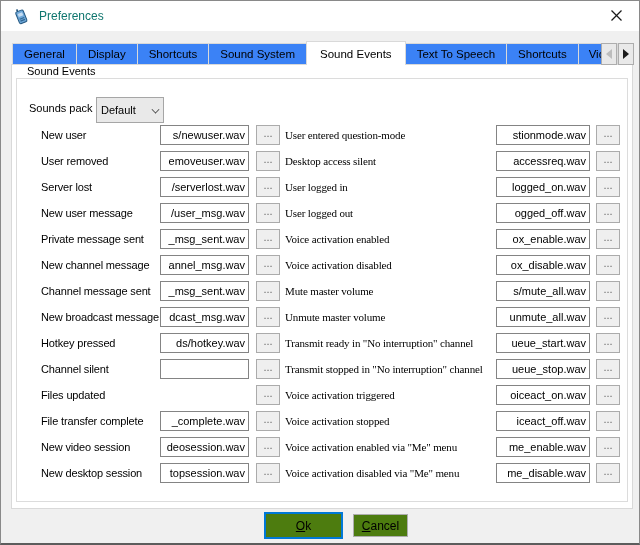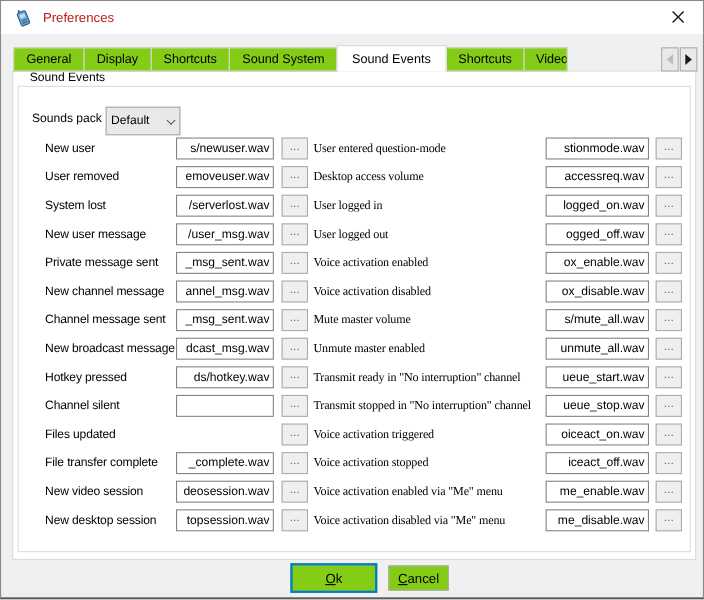--- a/index.html
+++ b/index.html
@@ -2,26 +2,26 @@
 <html><head>
 <meta charset="utf-8">
 <style>
   html,body{margin:0;padding:0;}
   body{font-family:"Liberation Sans",sans-serif;background:#c8c8c8;}
   .window{position:relative;width:640px;height:545px;box-sizing:border-box;
     background:#f0f0f0;border:1px solid #898989;border-bottom:2px solid #5c5c5c;overflow:hidden;}
   
   .titlebar{position:absolute;left:0;top:0;width:100%;height:30px;background:#ffffff;}
   .appicon{position:absolute;left:11px;top:6px;width:18px;height:18px;}
-  .title{position:absolute;left:38px;top:8px;font-size:12px;color:#b91c1c;white-space:nowrap;}
+  .title{position:absolute;left:38px;top:8px;font-size:12px;color:#0f766e;white-space:nowrap;}
   .closebtn{position:absolute;right:0;top:0;width:45px;height:29px;background:transparent;border:0;
     display:flex;align-items:center;justify-content:center;cursor:default;}
   
   .tabbar{position:absolute;left:11px;top:40px;height:24px;display:flex;align-items:flex-end;z-index:3;}
-  .tab{height:20px;box-sizing:content-box;border:1px solid #d9d9d9;background:#84cc16;
+  .tab{height:20px;box-sizing:content-box;border:1px solid #d9d9d9;background:#3b82f6;
     display:flex;align-items:center;padding:0 11px;margin-right:-1px;font-size:11.5px;color:#000;white-space:nowrap;}
   .tab.active{height:23px;background:#ffffff;border-bottom:none;z-index:4;position:relative;padding:0 13px;}
   .tab:last-child{max-width:26px;overflow:hidden;padding:0 2px 0 10px;}
   .tabscroll{position:absolute;top:42px;width:16px;height:22px;background:#e9e9e9;border:1px solid #adadad;
     box-sizing:border-box;display:flex;align-items:center;justify-content:center;z-index:5;padding:0;}
   .tabscroll.left{left:600px;}
   .tabscroll.right{left:617px;}
   .tri{width:0;height:0;border-style:solid;}
   .tri.l{border-width:5px 6px 5px 0;border-color:transparent #bdbdbd transparent transparent;}
   .tri.r{border-width:5px 0 5px 6px;border-color:transparent transparent transparent #1a1a1a;}
@@ -52,21 +52,21 @@
     background:#fff;font-family:"Liberation Sans",sans-serif;font-size:11px;padding:0 3px;
     text-align:right;color:#000;}
   .field.lf{left:147px;width:89px;}
   .field.rf{left:483px;width:94px;}
   .browse{position:absolute;top:0;width:24px;height:20px;box-sizing:border-box;background:#efefef;
     border:1px solid #ababab;font-family:"Liberation Sans",sans-serif;font-size:11px;line-height:10px;
     color:#6a6a6a;padding:0 0 4px 0;cursor:default;}
   .browse.lb{left:243px;}
   .browse.rb{left:583px;}
   
-  .btn{position:absolute;box-sizing:border-box;background:#84cc16;font-family:"Liberation Sans",sans-serif;
+  .btn{position:absolute;box-sizing:border-box;background:#4d7c0f;font-family:"Liberation Sans",sans-serif;
     font-size:12px;color:#000;cursor:default;padding:0;}
   .btn.ok{left:263px;top:511px;width:79px;height:27px;border:2px solid #0078d7;}
   .btn.cancel{left:352px;top:513px;width:55px;height:23px;border:1px solid #adadad;}
   .key{text-decoration:underline;}
   .xglyph line{stroke:#1a1a1a;stroke-width:1.3;}
 </style>
 </head>
 <body>
 
 <div class="window">
@@ -89,20 +89,21 @@
       </svg>
     </button>
   </div>
 
   <div class="tabbar">
       <div class="tab">General</div>
       <div class="tab">Display</div>
       <div class="tab">Shortcuts</div>
       <div class="tab">Sound System</div>
       <div class="tab active">Sound Events</div>
+      <div class="tab">Text To Speech</div>
       <div class="tab">Shortcuts</div>
       <div class="tab">Video</div>
     </div>
   <button class="tabscroll left">
     <span class="tri l"></span>
   </button>
   <button class="tabscroll right">
     <span class="tri r"></span>
   </button>
 
@@ -123,26 +124,26 @@
         <input class="field lf" spellcheck="false" value="s/newuser.wav" style="">
         <button class="browse lb">...</button>
         <span class="lbl r">User entered question-mode</span>
         <input class="field rf" spellcheck="false" value="stionmode.wav" style="">
         <button class="browse rb">...</button>
       </div>
       <div class="row" style="top: 150px;">
         <span class="lbl l">User removed</span>
         <input class="field lf" spellcheck="false" value="emoveuser.wav" style="">
         <button class="browse lb">...</button>
-        <span class="lbl r">Desktop access volume</span>
+        <span class="lbl r">Desktop access silent</span>
         <input class="field rf" spellcheck="false" value="accessreq.wav" style="">
         <button class="browse rb">...</button>
       </div>
       <div class="row" style="top: 176px;">
-        <span class="lbl l">System lost</span>
+        <span class="lbl l">Server lost</span>
         <input class="field lf" spellcheck="false" value="/serverlost.wav" style="">
         <button class="browse lb">...</button>
         <span class="lbl r">User logged in</span>
         <input class="field rf" spellcheck="false" value="logged_on.wav" style="">
         <button class="browse rb">...</button>
       </div>
       <div class="row" style="top: 202px;">
         <span class="lbl l">New user message</span>
         <input class="field lf" spellcheck="false" value="/user_msg.wav" style="">
         <button class="browse lb">...</button>
@@ -171,21 +172,21 @@
         <input class="field lf" spellcheck="false" value="_msg_sent.wav" style="">
         <button class="browse lb">...</button>
         <span class="lbl r">Mute master volume</span>
         <input class="field rf" spellcheck="false" value="s/mute_all.wav" style="">
         <button class="browse rb">...</button>
       </div>
       <div class="row" style="top: 306px;">
         <span class="lbl l">New broadcast message</span>
         <input class="field lf" spellcheck="false" value="dcast_msg.wav" style="">
         <button class="browse lb">...</button>
-        <span class="lbl r">Unmute master enabled</span>
+        <span class="lbl r">Unmute master volume</span>
         <input class="field rf" spellcheck="false" value="unmute_all.wav" style="">
         <button class="browse rb">...</button>
       </div>
       <div class="row" style="top: 332px;">
         <span class="lbl l">Hotkey pressed</span>
         <input class="field lf" spellcheck="false" value="ds/hotkey.wav" style="">
         <button class="browse lb">...</button>
         <span class="lbl r">Transmit ready in "No interruption" channel</span>
         <input class="field rf" spellcheck="false" value="ueue_start.wav" style="">
         <button class="browse rb">...</button>

